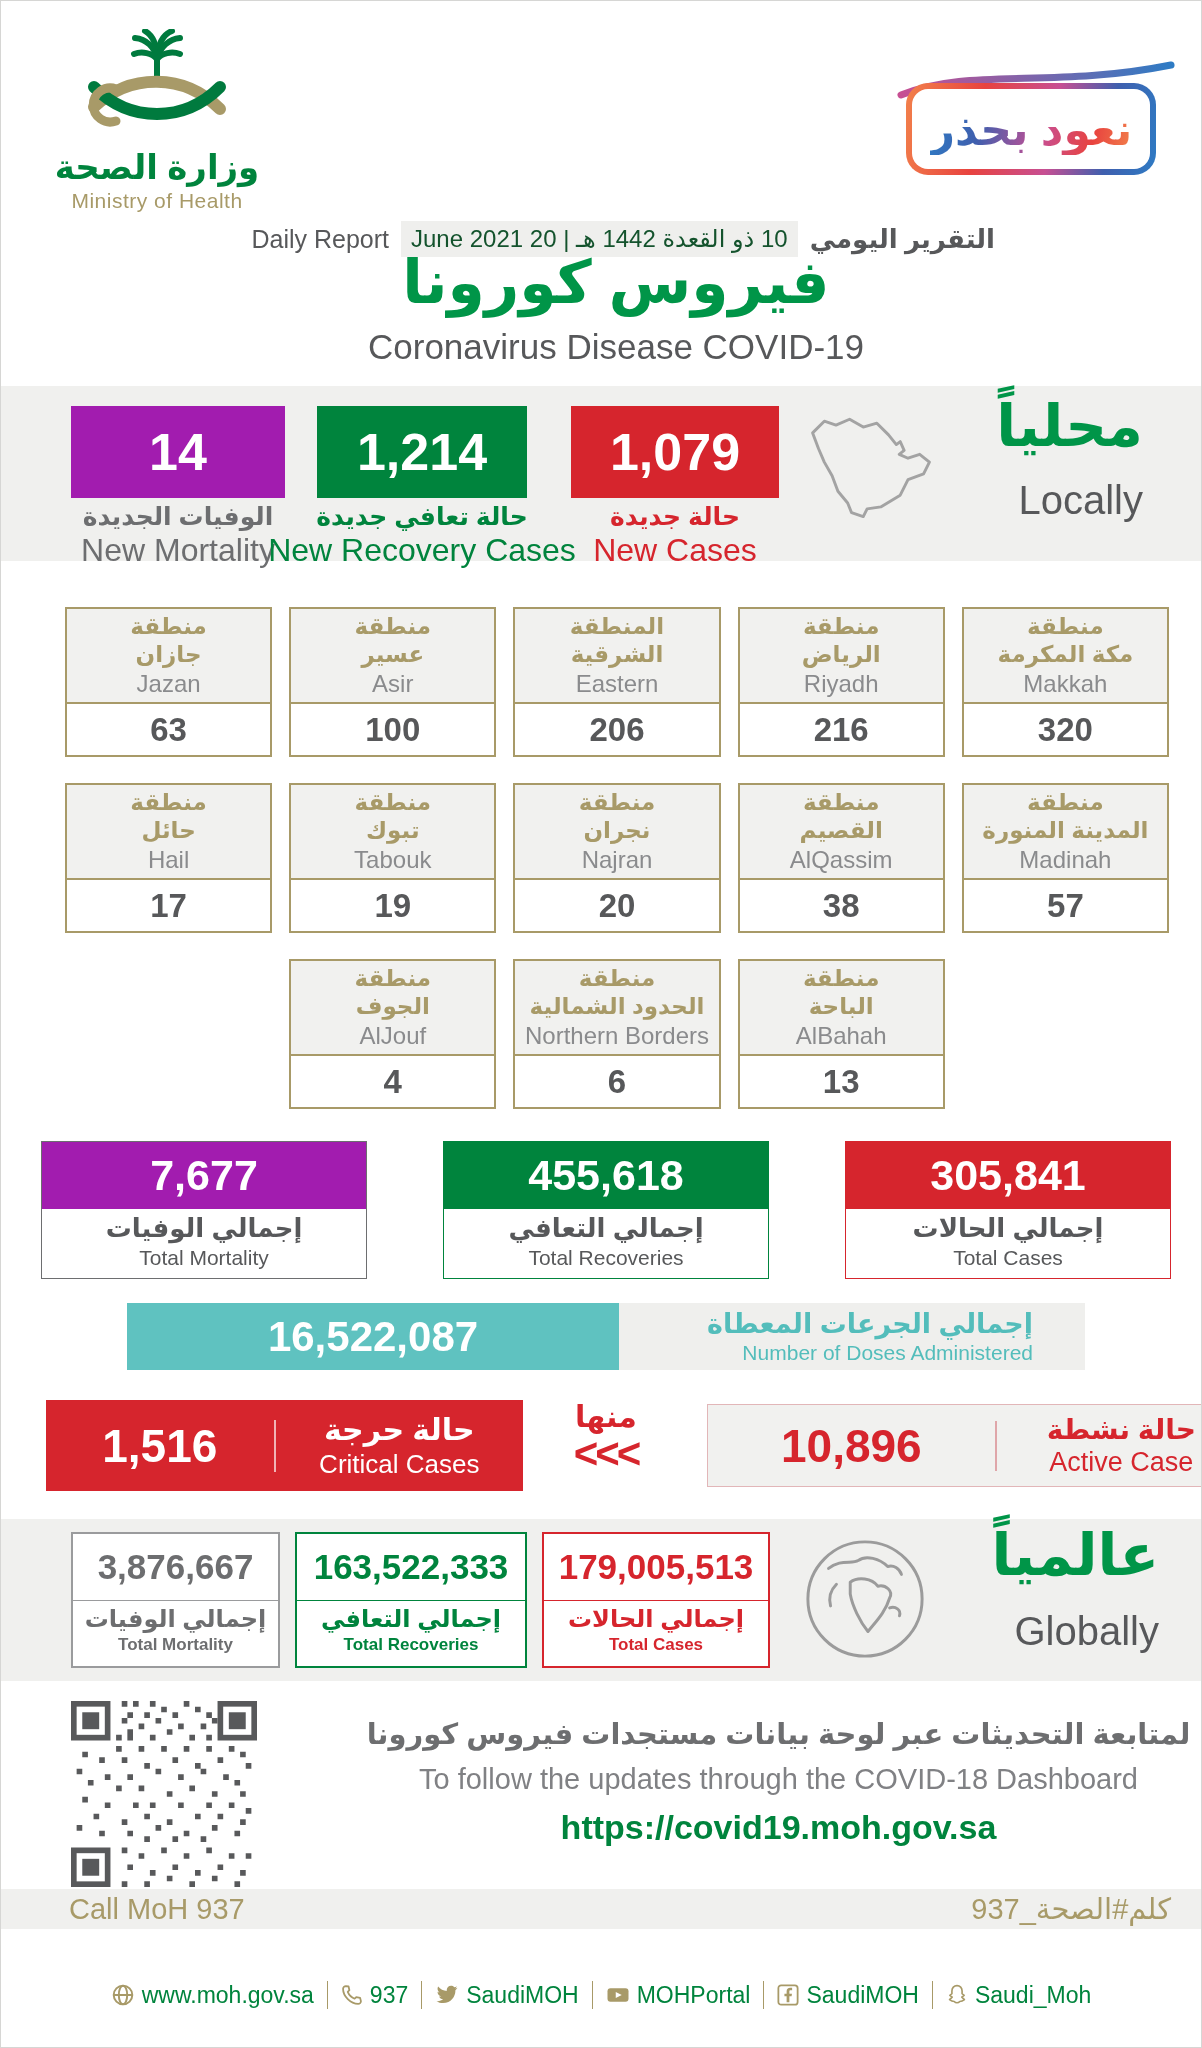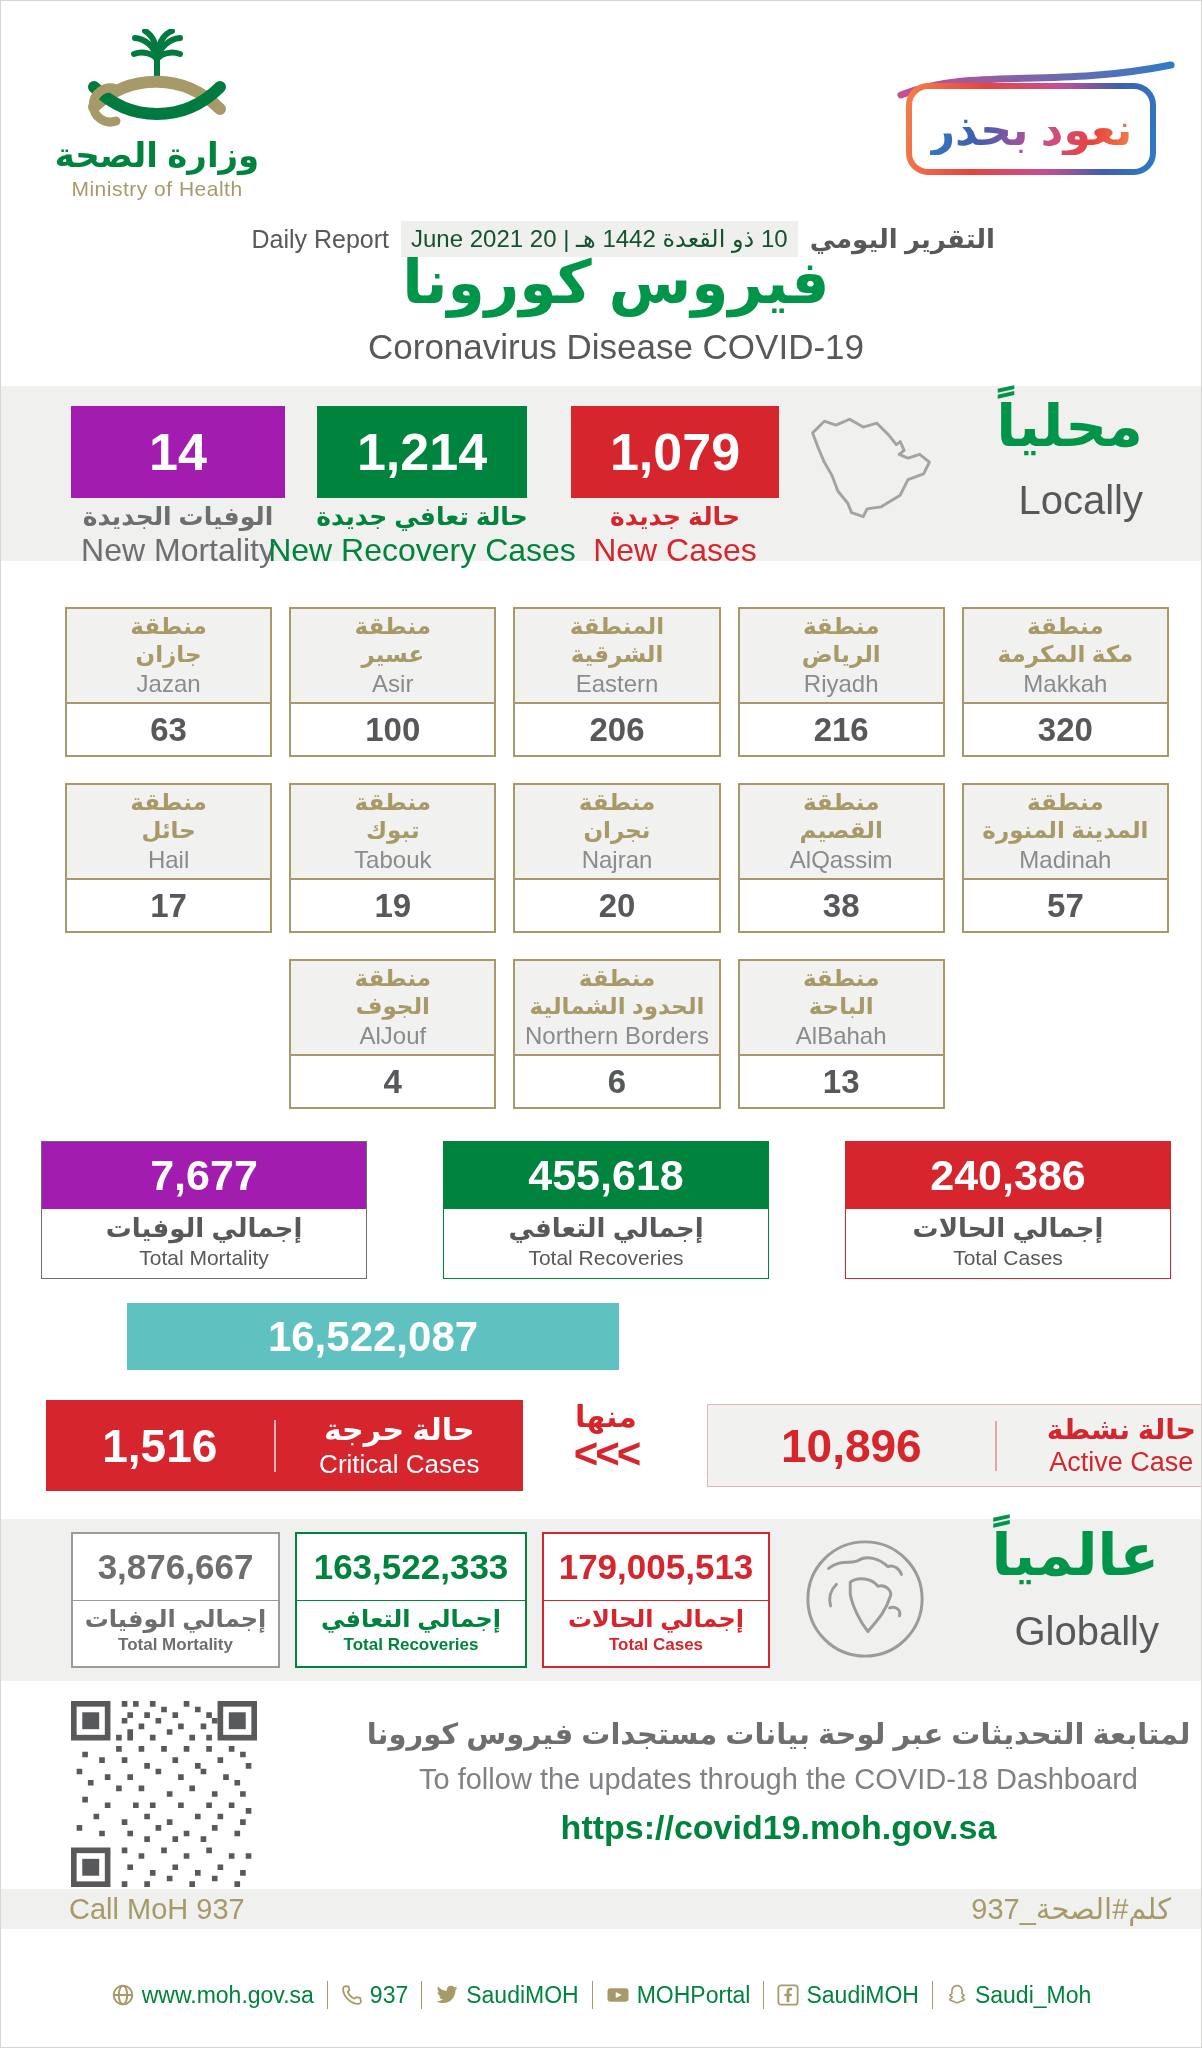--- a/index.html
+++ b/index.html
@@ -2,21 +2,21 @@
 <html><head>
 <meta charset="utf-8">
 <style>
   html,body{margin:0;padding:0;background:#fff;}
   .page{position:relative;width:1200px;height:2046px;background:#ffffff;
         border:1px solid #d6d6d4;overflow:hidden;
         font-family:"Liberation Sans","DejaVu Sans",sans-serif;color:#57585a;}
   
   .logo{position:absolute;left:52px;top:28px;width:208px;text-align:center;}
   .logo svg{display:block;margin:0 auto;}
-  .logo-ar{font-size:34px;font-weight:bold;color:#00843d;margin-top:4px;direction:rtl;}
+  .logo-ar{font-size:34px;font-weight:bold;color:#00843d;margin-top:16px;direction:rtl;}
   .logo-en{font-size:21px;color:#a89a68;margin-top:2px;letter-spacing:.5px;}
   .badge{position:absolute;left:905px;top:82px;width:250px;height:92px;border-radius:22px;
          background:linear-gradient(100deg,#f2814b 0%,#e8433f 30%,#c74f93 58%,#3f5fae 80%,#2e7bc4 100%);
          padding:6px;box-sizing:border-box;}
   .badge-inner{width:100%;height:100%;background:#fff;border-radius:16px;
                display:flex;align-items:center;justify-content:center;}
   .badge-text{font-size:44px;font-weight:bold;direction:rtl;
               background:linear-gradient(100deg,#2e7bc4 0%,#3f5fae 25%,#c74f93 55%,#e8433f 80%,#f2814b 100%);
               -webkit-background-clip:text;background-clip:text;color:transparent;}
   .badge-swoosh{position:absolute;left:880px;top:58px;pointer-events:none;}
@@ -312,30 +312,34 @@
       </div>
     </div>
     <div class="tbox b-green">
       <div class="tnum c-green">455,618</div>
       <div class="tlabs">
         <div class="tar">إجمالي التعافي</div>
         <div class="ten">Total Recoveries</div>
       </div>
     </div>
     <div class="tbox b-red">
-      <div class="tnum c-red">240,386</div>
+      <div class="tnum c-red">305,841</div>
       <div class="tlabs">
         <div class="tar">إجمالي الحالات</div>
         <div class="ten">Total Cases</div>
       </div>
     </div>
   </div>
 
   <div class="doses">
     <div class="doses-num">16,522,087</div>
+    <div class="doses-lab">
+      <div class="dar">إجمالي الجرعات المعطاة</div>
+      <div class="den">Number of Doses Administered</div>
+    </div>
   </div>
 
   <div class="critical">
     <div class="crit-labs">
       <div class="crit-ar">حالة حرجة</div>
       <div class="crit-en">Critical Cases</div>
     </div>
     <div class="vdiv"></div>
     <div class="crit-num">1,516</div>
   </div>

